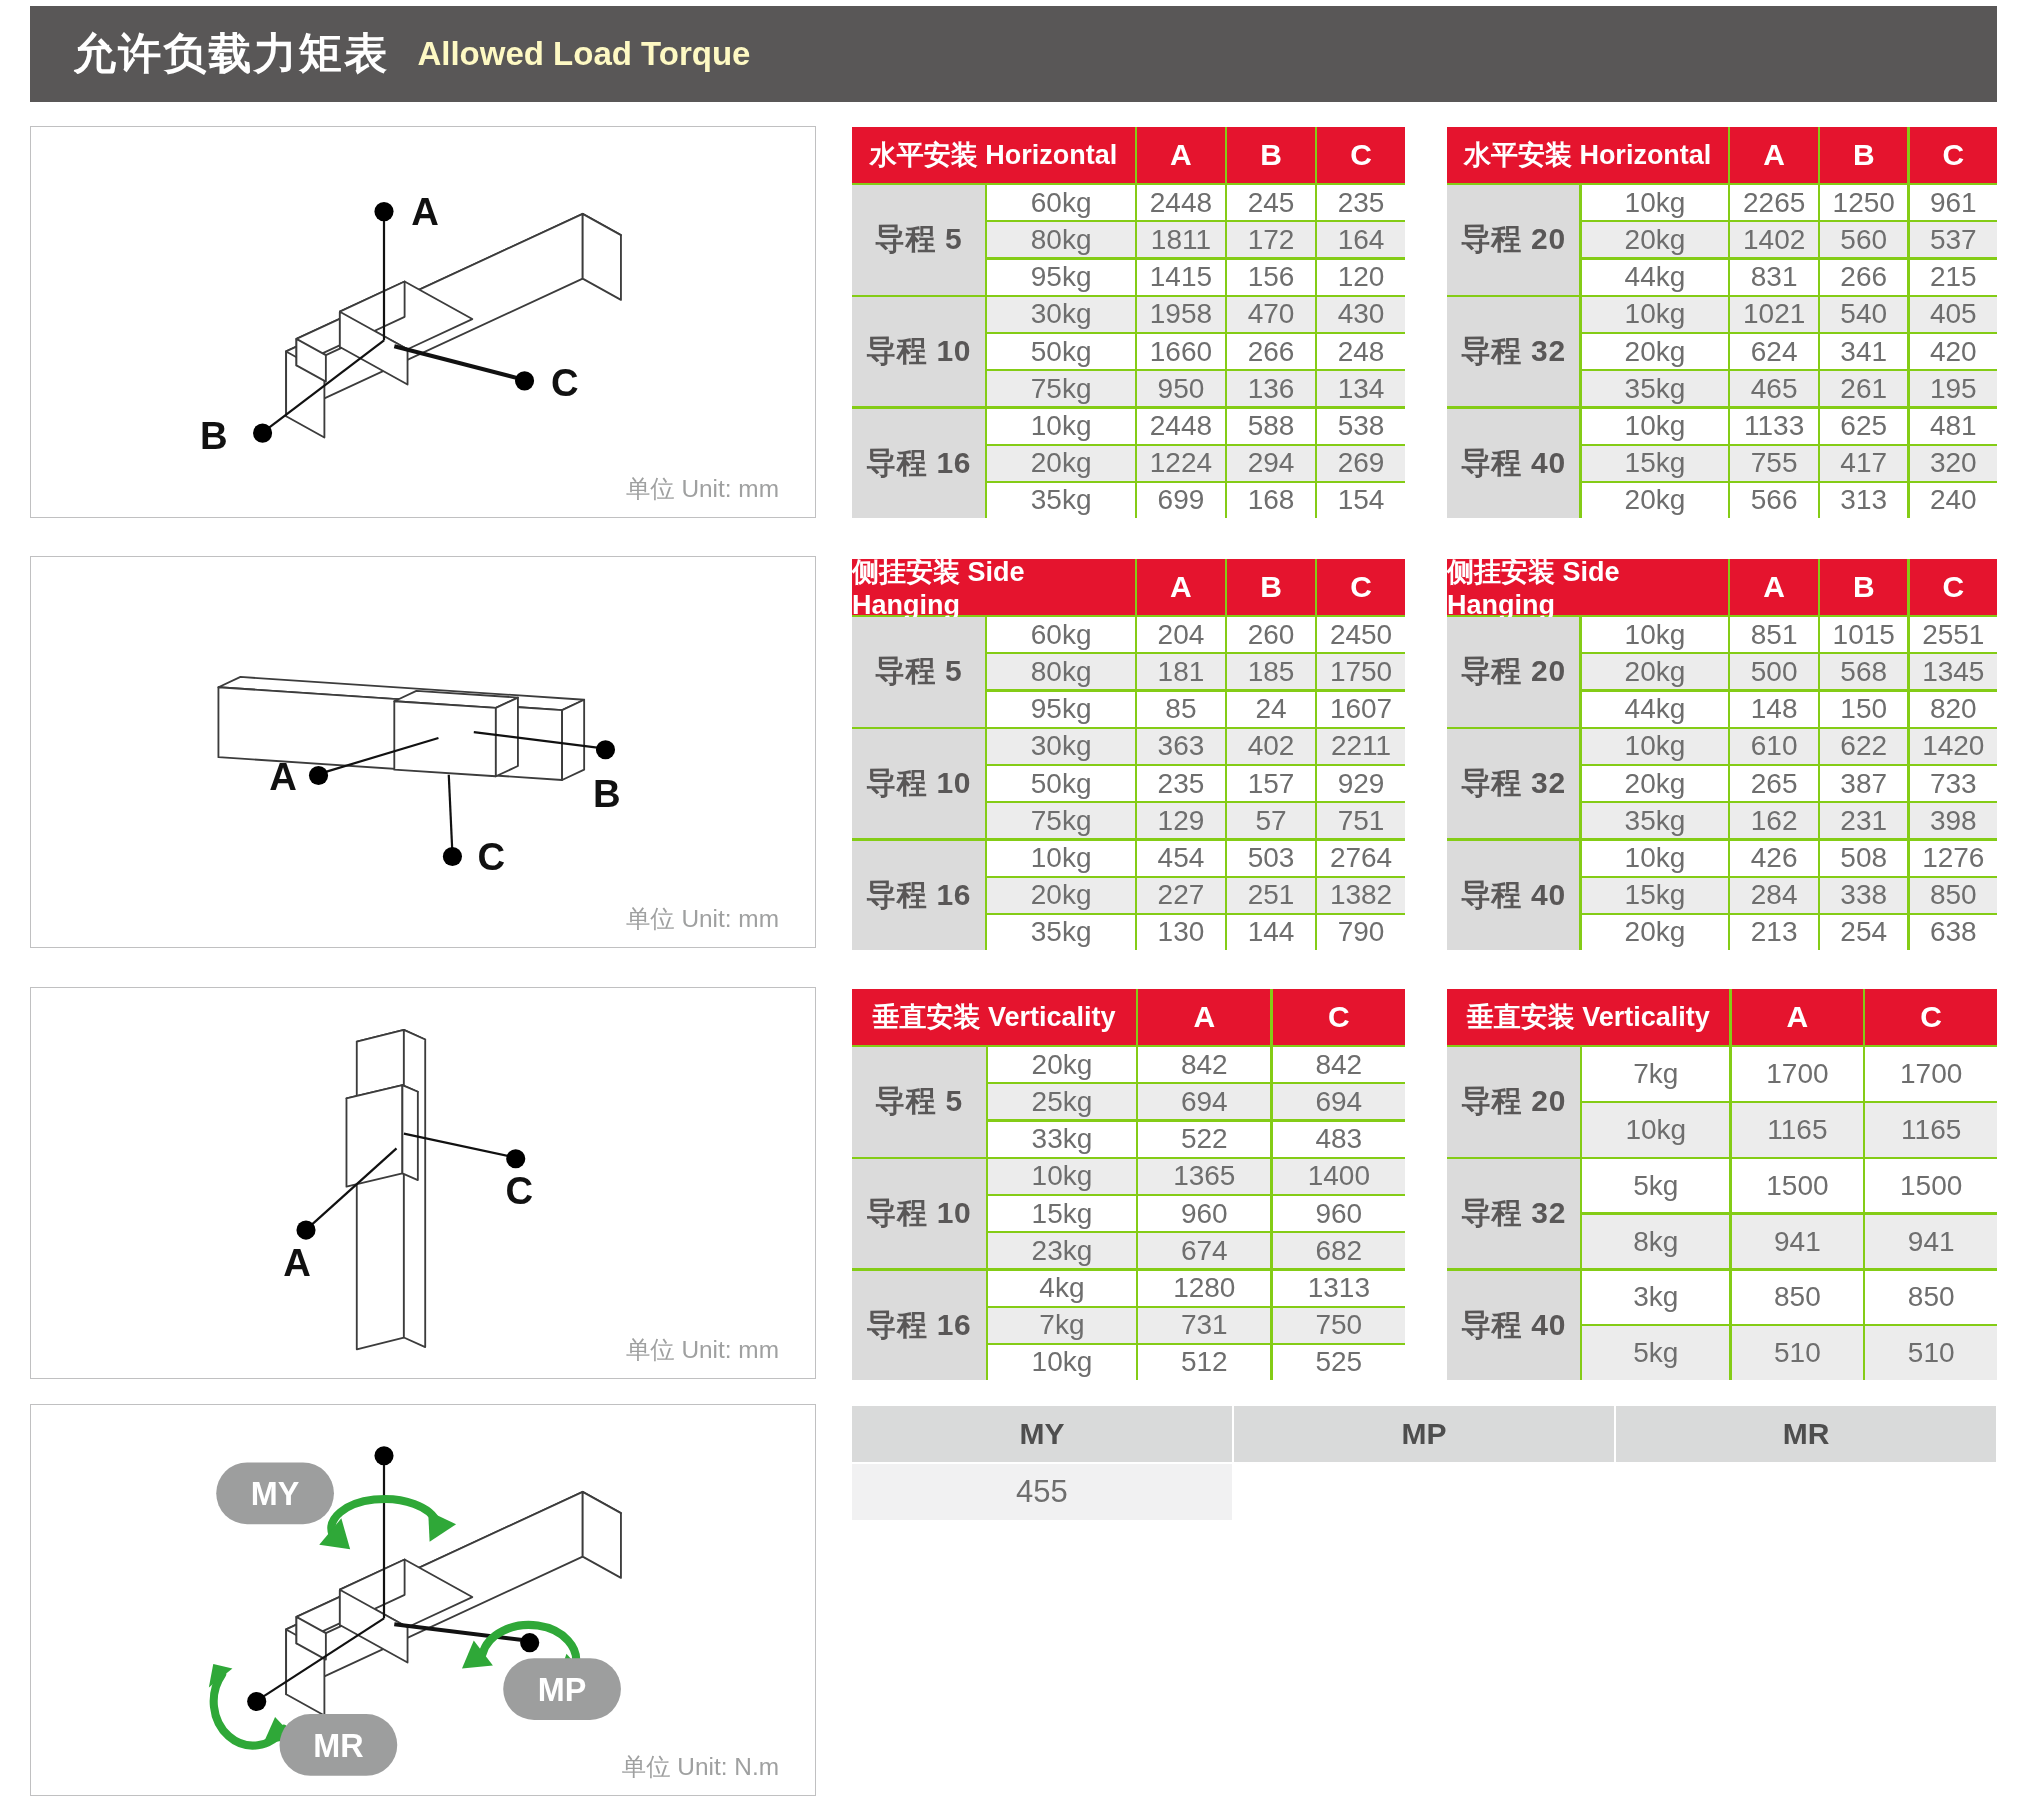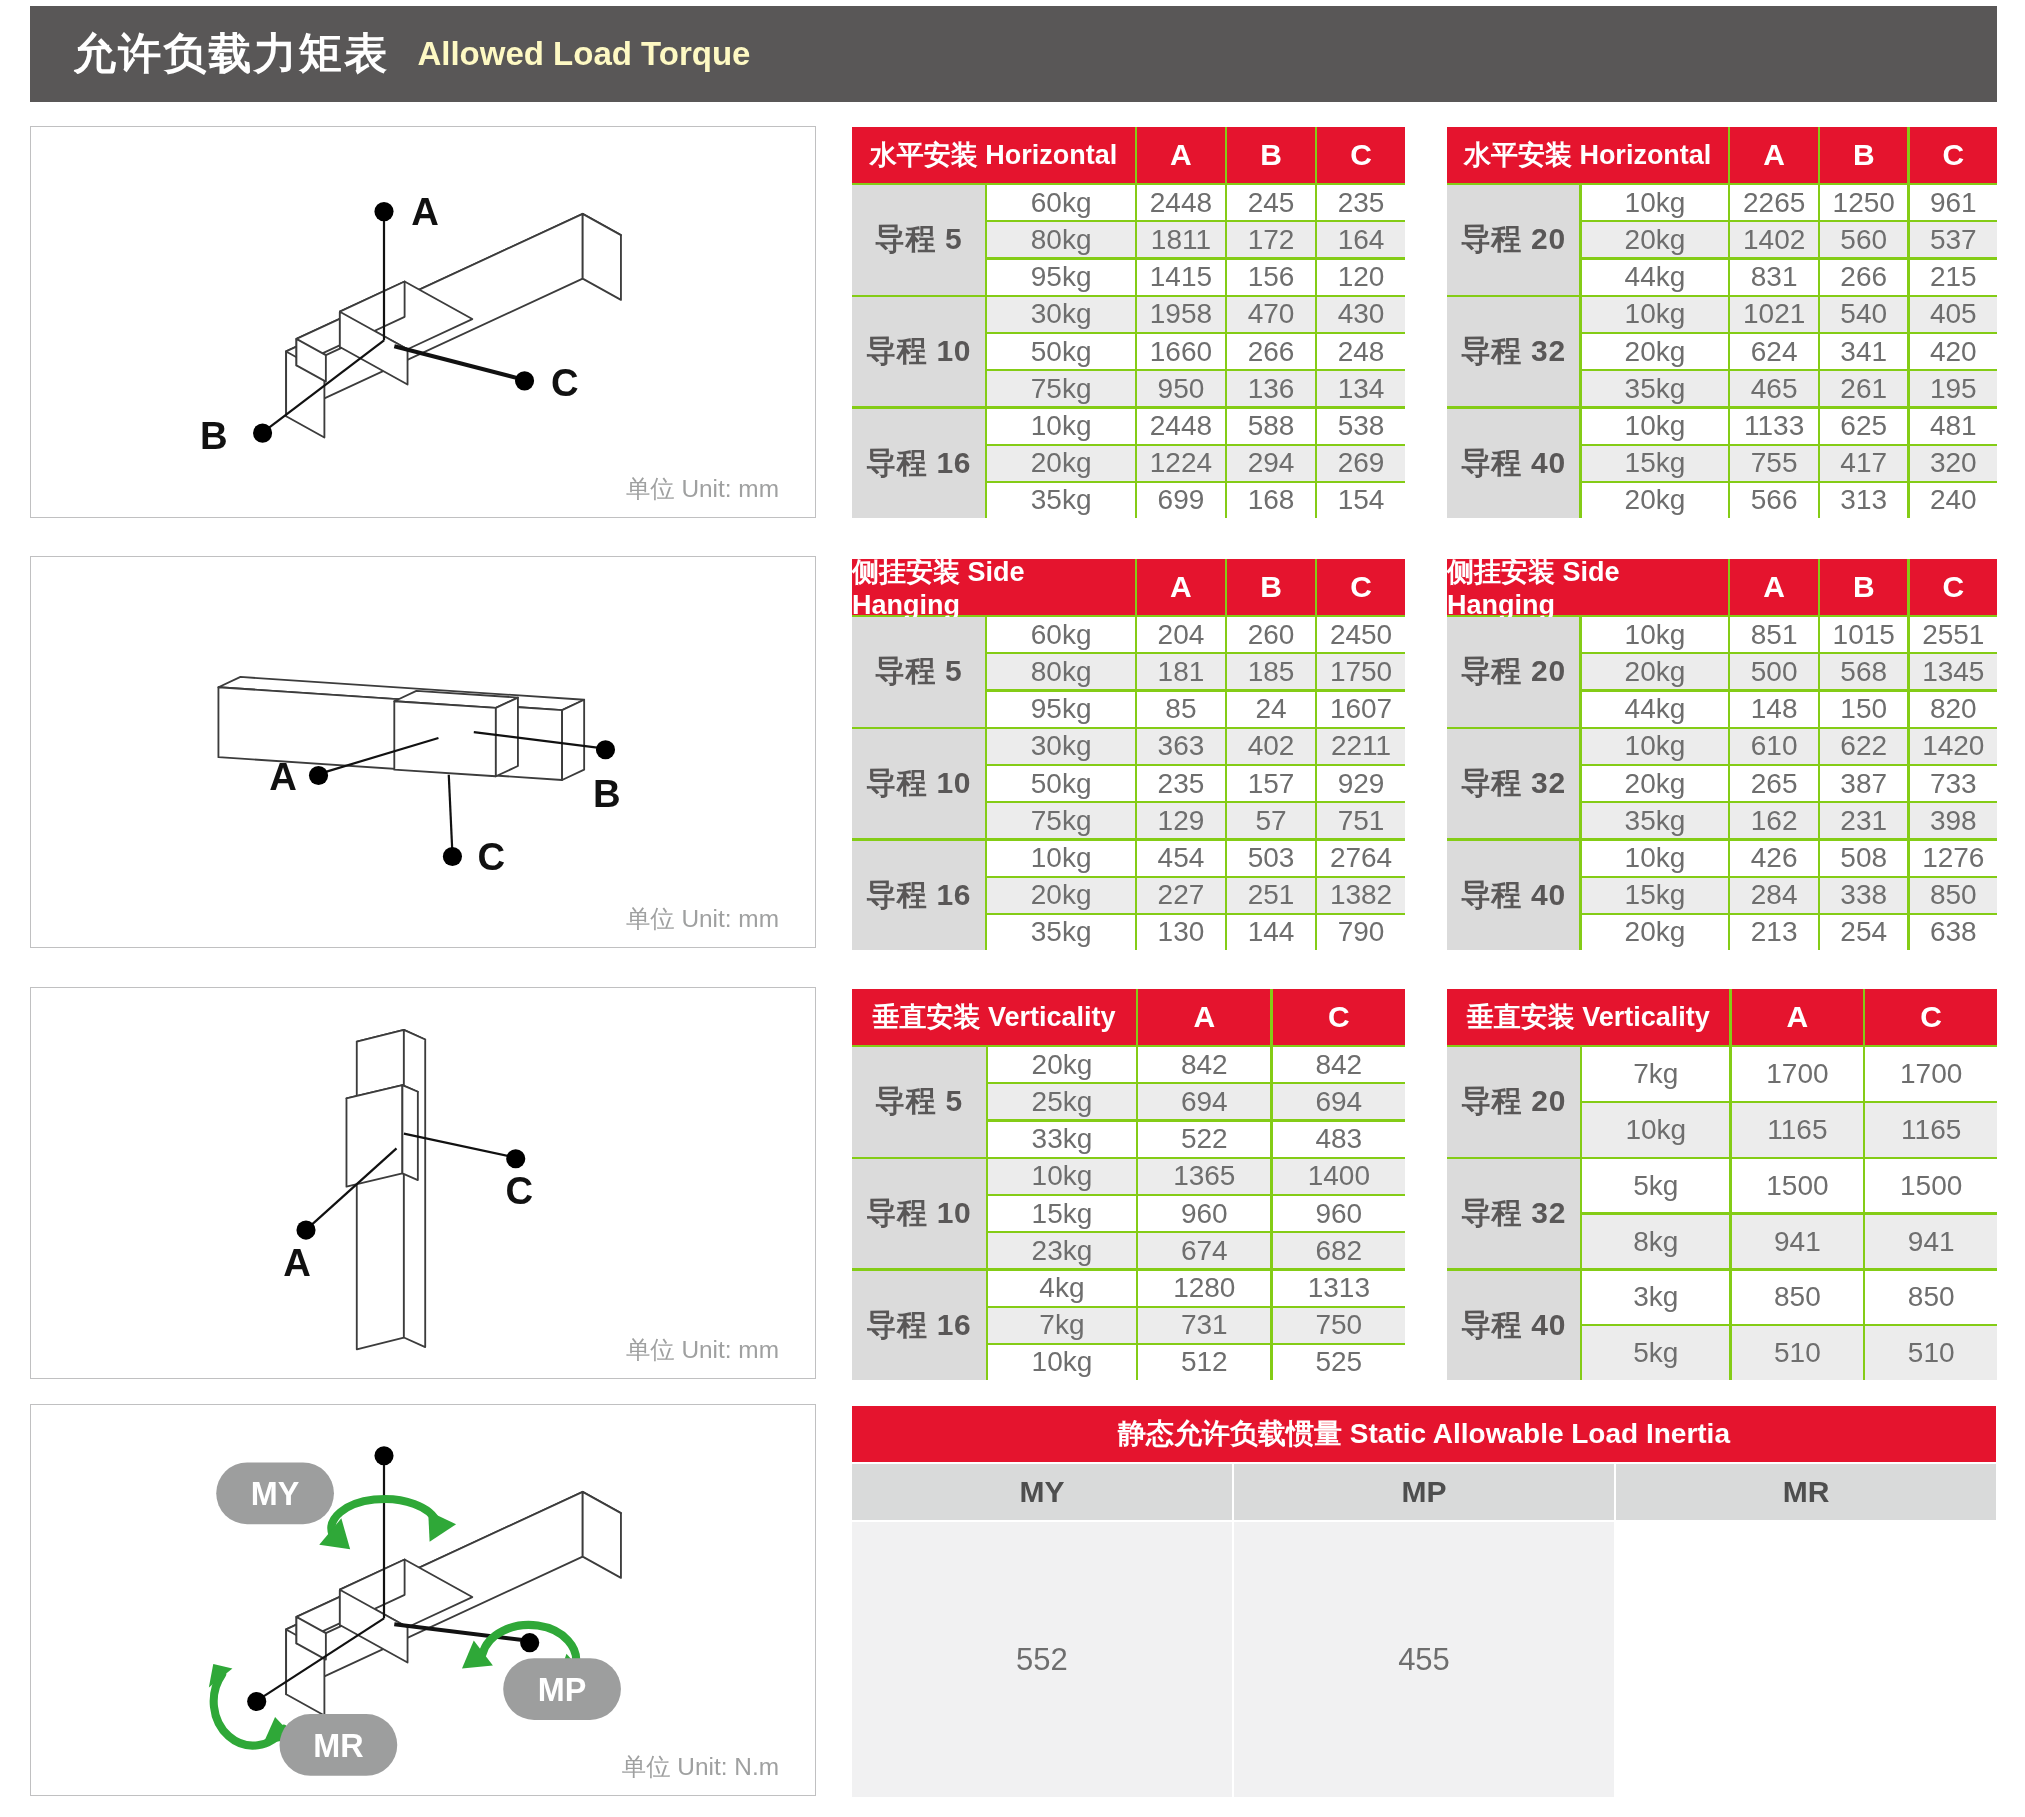--- a/index.html
+++ b/index.html
@@ -427,26 +427,24 @@
       <div class="cell lead" style="grid-row: span 2;">导程 40</div>
       <div class="cell load even">3kg</div>
       <div class="cell val even">850</div>
       <div class="cell val even">850</div>
       <div class="cell load odd">5kg</div>
       <div class="cell val odd">510</div>
       <div class="cell val odd">510</div>
     </div>
 
   <div class="itable">
-    <div class="i-head">静态允许负载惯量 Static Allowable Load Inertia</div>
     <div class="i-sub">
       <div class="i-colh">MY</div>
       <div class="i-colh">MP</div>
       <div class="i-colh">MR</div>
     </div>
     <div class="i-body">
-      <div class="i-val">552</div>
       <div class="i-val">455</div>
     </div>
   </div>
 
 </div>
 
 
 </body></html>

